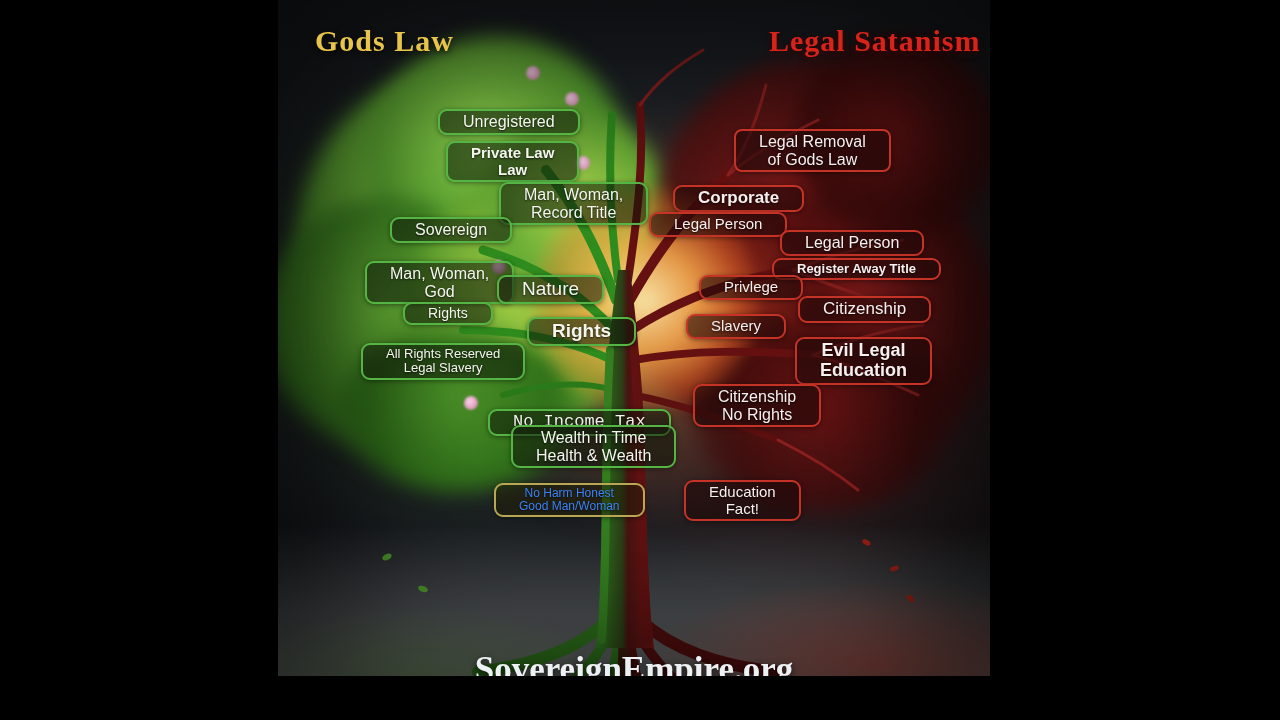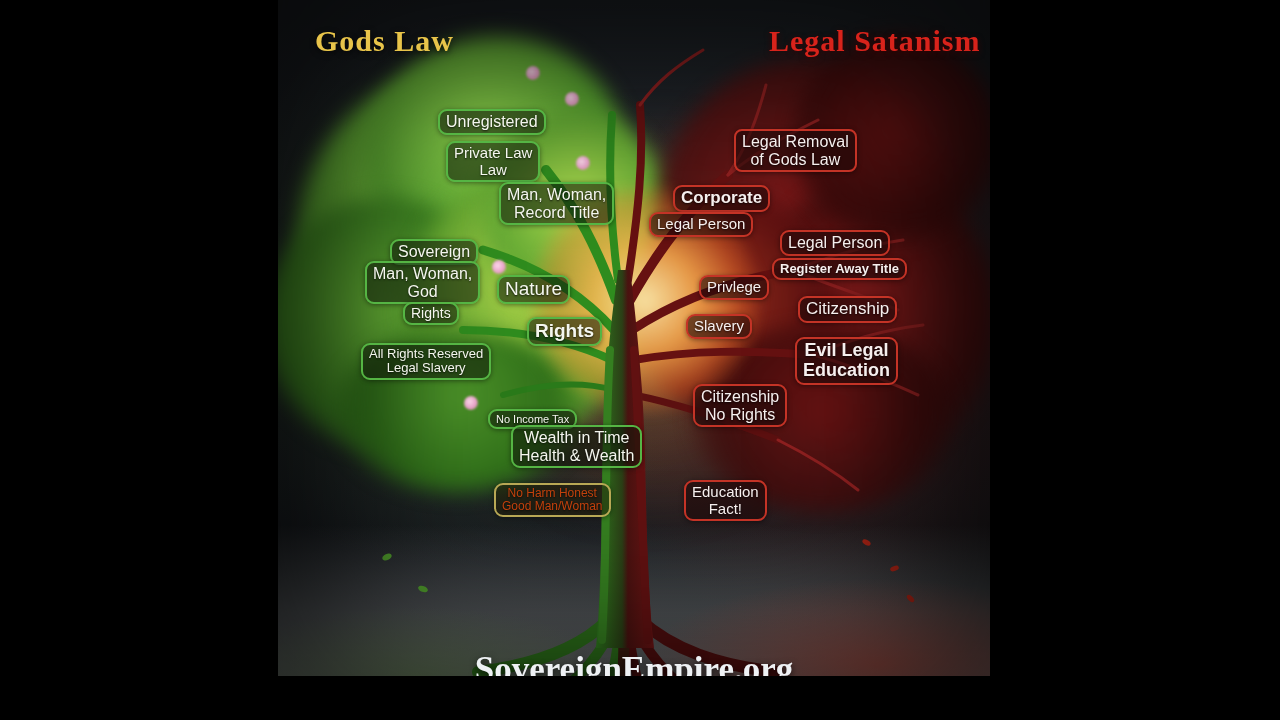--- a/index.html
+++ b/index.html
@@ -35,25 +35,25 @@
     background:radial-gradient(circle, rgba(255,170,80,0.35) 0%, rgba(255,120,50,0.14) 45%, rgba(255,110,40,0) 72%);}
   .tree-svg{position:absolute;left:0;top:0;width:712px;height:720px;}
   .flower{position:absolute;width:14px;height:14px;border-radius:50%;filter:blur(1px);
     background:radial-gradient(circle at 40% 40%, #ffdcee, #e89ec6 60%, rgba(200,120,160,0) 95%);}
   .leafbit{position:absolute;width:10px;height:6px;border-radius:50%;background:#4f9a2c;}
   .petalbit{position:absolute;width:9px;height:5px;border-radius:50%;background:#a82315;}
   .titles span{position:absolute;font-family:"Liberation Serif",serif;font-weight:700;font-size:30px;letter-spacing:1px;}
   .title-left{left:315px;top:24px;color:#e8c44a;text-shadow:0 2px 6px rgba(0,0,0,0.7);}
   .title-right{left:744px;top:24px;color:#d8231b;text-shadow:0 2px 6px rgba(60,0,0,0.8);margin-left:25px;}
   .lbl{position:absolute;white-space:pre-line;text-align:center;color:#f4f6ee;line-height:1.1;
-       padding:2px 6px;border-radius:9px;background:rgba(14,22,10,0.55);
+       padding:2px 23px;border-radius:9px;background:rgba(14,22,10,0.55);
        box-shadow:0 1px 5px rgba(0,0,0,0.45);text-shadow:0 1px 2px rgba(0,0,0,0.7);}
   .lbl.green{border:2px solid #55b544;}
   .lbl.red{border:2px solid #c43326;background:rgba(32,8,8,0.6);color:#f6efee;}
-  .lbl.gold{border:2px solid #b8a855;background:rgba(32,29,10,0.55);color:#c2410c;}
+  .lbl.gold{border:2px solid #b8a855;background:rgba(32,29,10,0.55);color:#3b82f6;}
   .lbl.bold{font-weight:700;}
   .footer{position:absolute;left:278px;top:650px;width:712px;text-align:center;
     font-family:"Liberation Serif",serif;font-weight:700;font-size:35px;color:#eef1f4;
     text-shadow:0 2px 7px rgba(0,0,0,0.7);}
 </style>
 </head>
 <body>
 
 <div class="stage">
 
@@ -137,33 +137,33 @@
 
     <div class="vignette"></div>
   </div>
 
   <div class="titles">
     <span class="title-left">Gods Law</span>
     <span class="title-right">Legal Satanism</span>
   </div>
 
   <div class="lbl green" style="left:438px;top:109px;font-size:16px;">Unregistered</div>
-  <div class="lbl green" style="left:446px;top:141px;font-size:15px;">Private Law
+  <div class="lbl green" style="left:446px;top:141px;font-size:15px;font-weight:bold;">Private Law
 Law</div>
   <div class="lbl green" style="left:499px;top:182px;font-size:16px;">Man, Woman,
 Record Title</div>
-  <div class="lbl green" style="left:390px;top:239px;font-size:16px;">Sovereign</div>
+  <div class="lbl green" style="left:390px;top:217px;font-size:16px;">Sovereign</div>
   <div class="lbl green" style="left:365px;top:261px;font-size:16px;">Man, Woman,
 God</div>
   <div class="lbl green" style="left:403px;top:302px;font-size:14px;">Rights</div>
   <div class="lbl green" style="left:497px;top:275px;font-size:19px;">Nature</div>
   <div class="lbl green bold" style="left:527px;top:317px;font-size:19px;">Rights</div>
   <div class="lbl green" style="left:361px;top:343px;font-size:13px;">All Rights Reserved
 Legal Slavery</div>
-  <div class="lbl green" style="left:488px;top:409px;font-size:11px;">No Income Tax</div>
+  <div class="lbl green" style="left:488px;top:409px;font-size:17px;font-family:Liberation Mono, monospace;">No Income Tax</div>
   <div class="lbl green" style="left:511px;top:425px;font-size:16px;">Wealth in Time
 Health &amp; Wealth</div>
   <div class="lbl gold" style="left:494px;top:483px;font-size:12px;">No Harm Honest
 Good Man/Woman</div>
 
   <div class="lbl red" style="left:734px;top:129px;font-size:16px;border-radius:8px;">Legal Removal
 of Gods Law</div>
   <div class="lbl red bold" style="left:673px;top:185px;font-size:17px;">Corporate</div>
   <div class="lbl red" style="left:649px;top:212px;font-size:15px;">Legal Person</div>
   <div class="lbl red" style="left:780px;top:230px;font-size:16px;">Legal Person</div>

